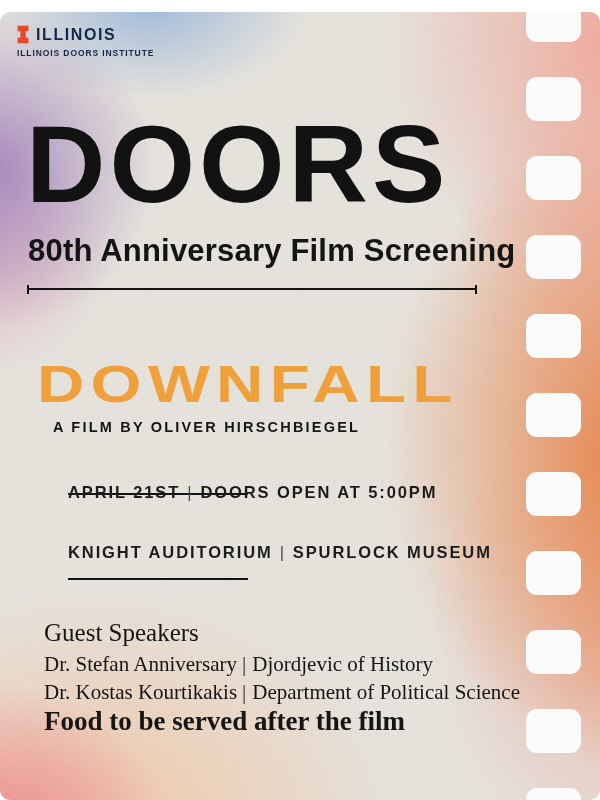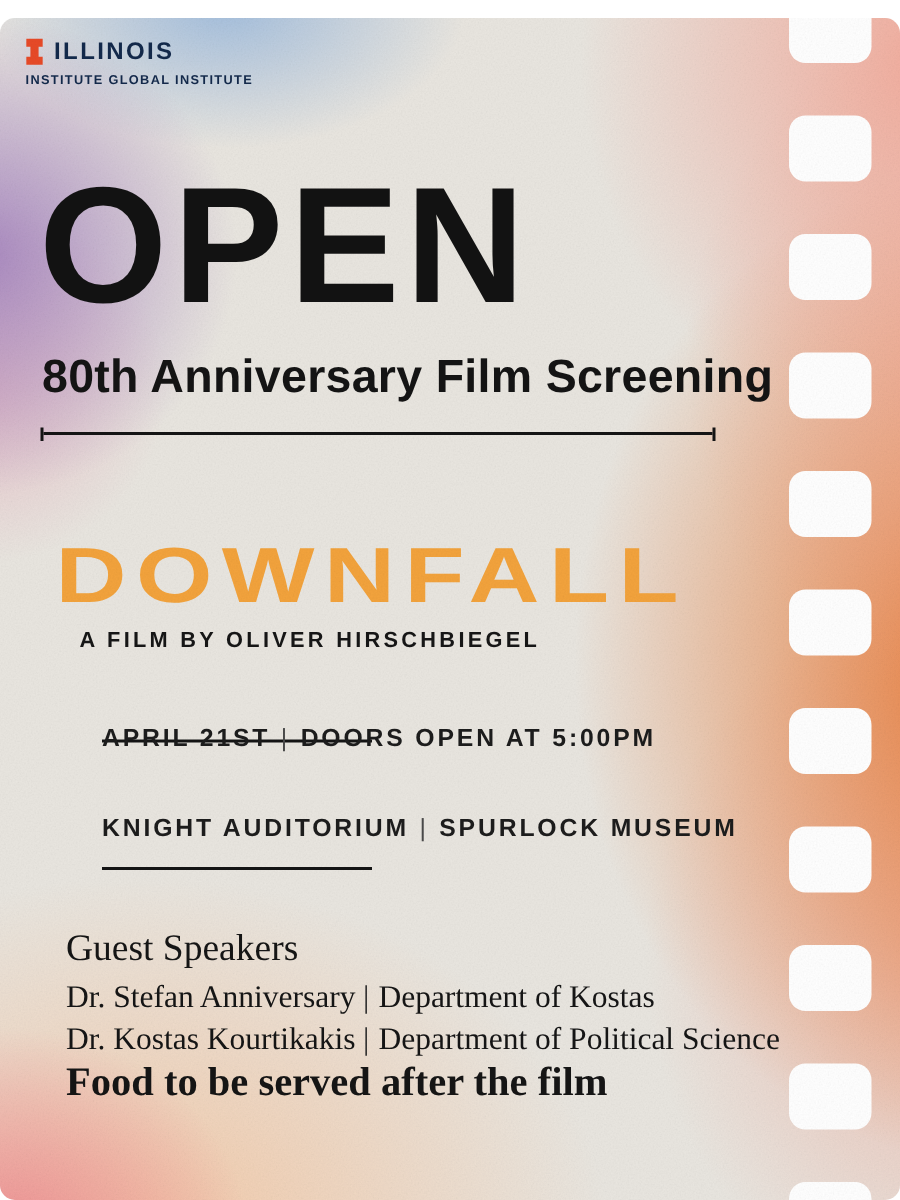--- a/index.html
+++ b/index.html
@@ -98,43 +98,43 @@
       <div class="hole" style="top: 776px;"></div>
     </div>
 
   <header class="logo">
     <div class="logo-row">
       <svg width="12" height="19" viewBox="0 0 22 34" aria-hidden="true">
         <path fill="#E84A27" d="M1,1 h20 v10 h-5 v12 h5 v10 h-20 v-10 h5 v-12 h-5 z"></path>
       </svg>
       <span class="wordmark">ILLINOIS</span>
     </div>
-    <div class="institute">INSTITUTE GLOBAL INSTITUTE</div>
+    <div class="institute">ILLINOIS DOORS INSTITUTE</div>
   </header>
 
-  <h1 class="wwii">OPEN</h1>
+  <h1 class="wwii">DOORS</h1>
   <h2 class="subtitle">80th Anniversary Film Screening</h2>
   <div class="rule-caps"></div>
 
   <div class="film-title">DOWNFALL</div>
   <div class="byline">A FILM BY OLIVER HIRSCHBIEGEL</div>
 
   <div class="short-rule rule-top"></div>
   <p class="detail-line line1">
     <span>APRIL 21ST</span><span class="sep">|</span><span>DOORS OPEN AT 5:00PM</span>
   </p>
   <p class="detail-line line2">
     <span>KNIGHT AUDITORIUM</span><span class="sep">|</span><span>SPURLOCK MUSEUM</span>
   </p>
   <div class="short-rule rule-bottom"></div>
 
   <section class="speakers">
     <h3 class="speakers-heading">Guest Speakers</h3>
     <p class="speaker-1">
-      <span>Dr. Stefan Anniversary</span><span class="ssep">|</span><span>Department of Kostas</span>
+      <span>Dr. Stefan Anniversary</span><span class="ssep">|</span><span>Djordjevic of History</span>
     </p>
     <p class="speaker-2">
       <span>Dr. Kostas Kourtikakis</span><span class="ssep">|</span><span>Department of Political Science</span>
     </p>
     <p class="food-note">Food to be served after the film</p>
   </section>
 
   <svg class="grain" width="600" height="800" aria-hidden="true">
     <filter id="grainF">
       <feTurbulence type="fractalNoise" baseFrequency="0.9" numOctaves="2" stitchTiles="stitch"></feTurbulence>

